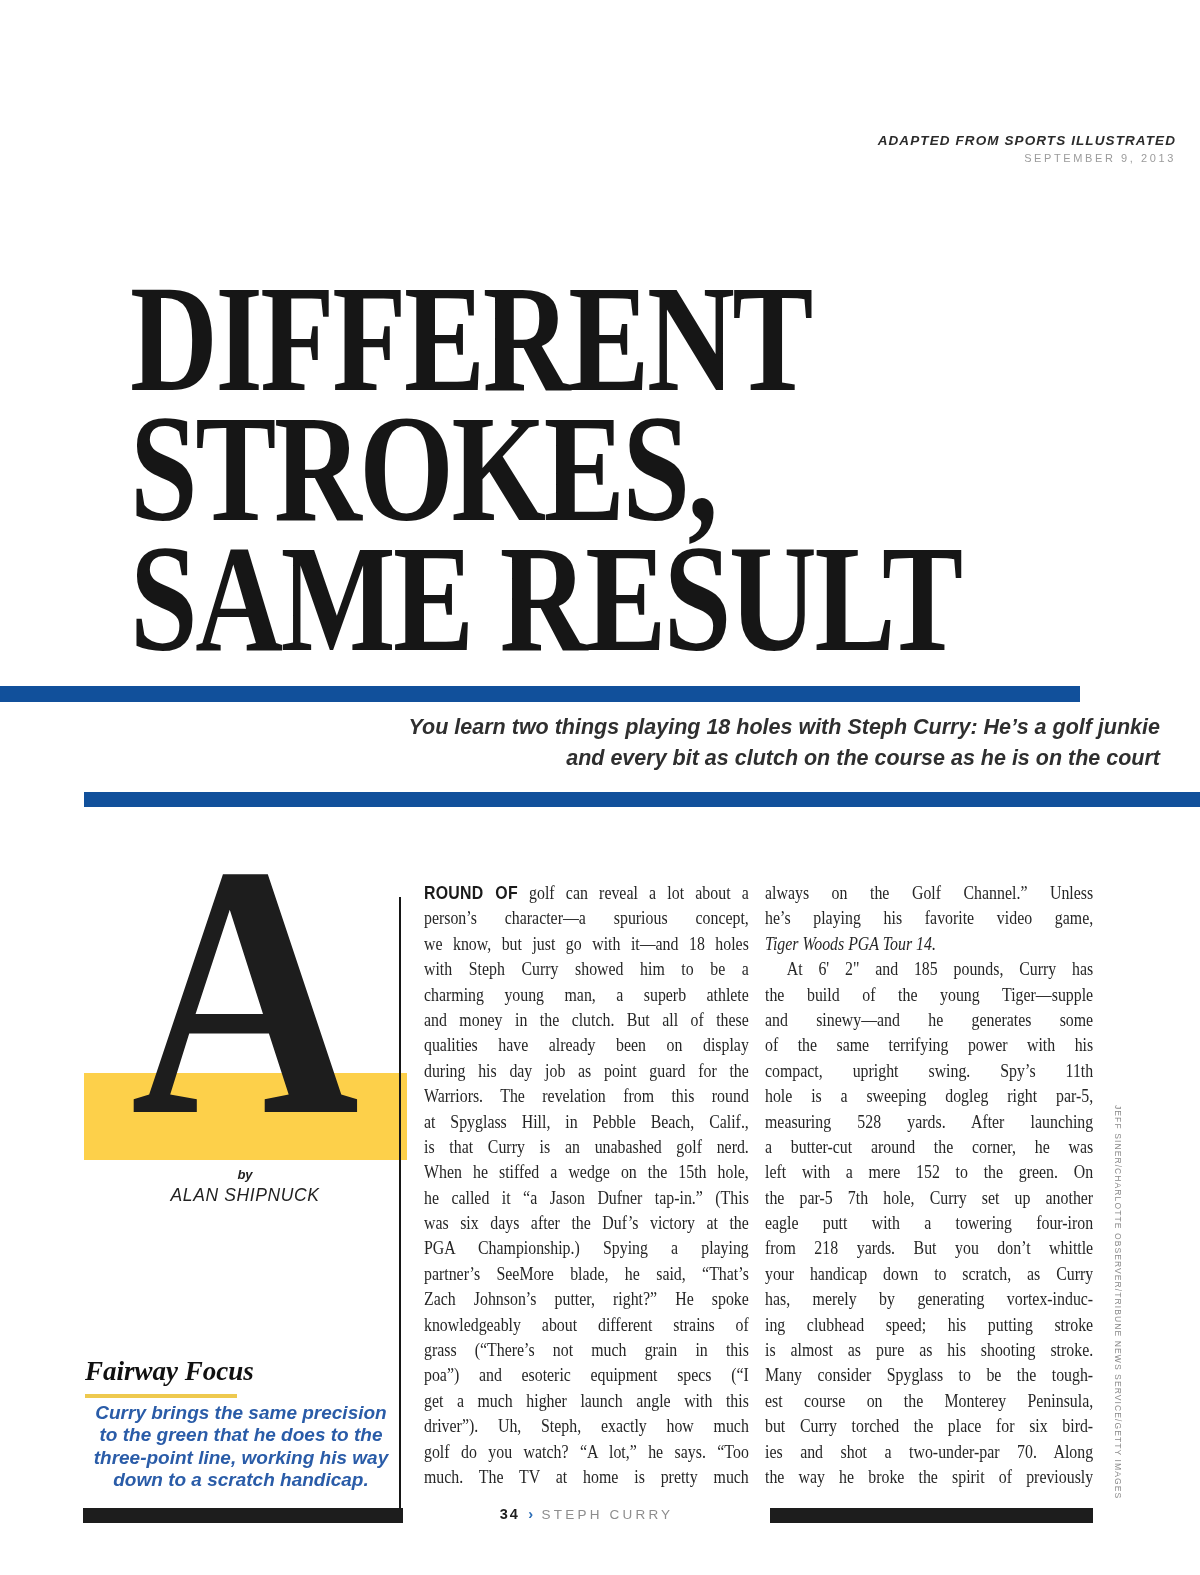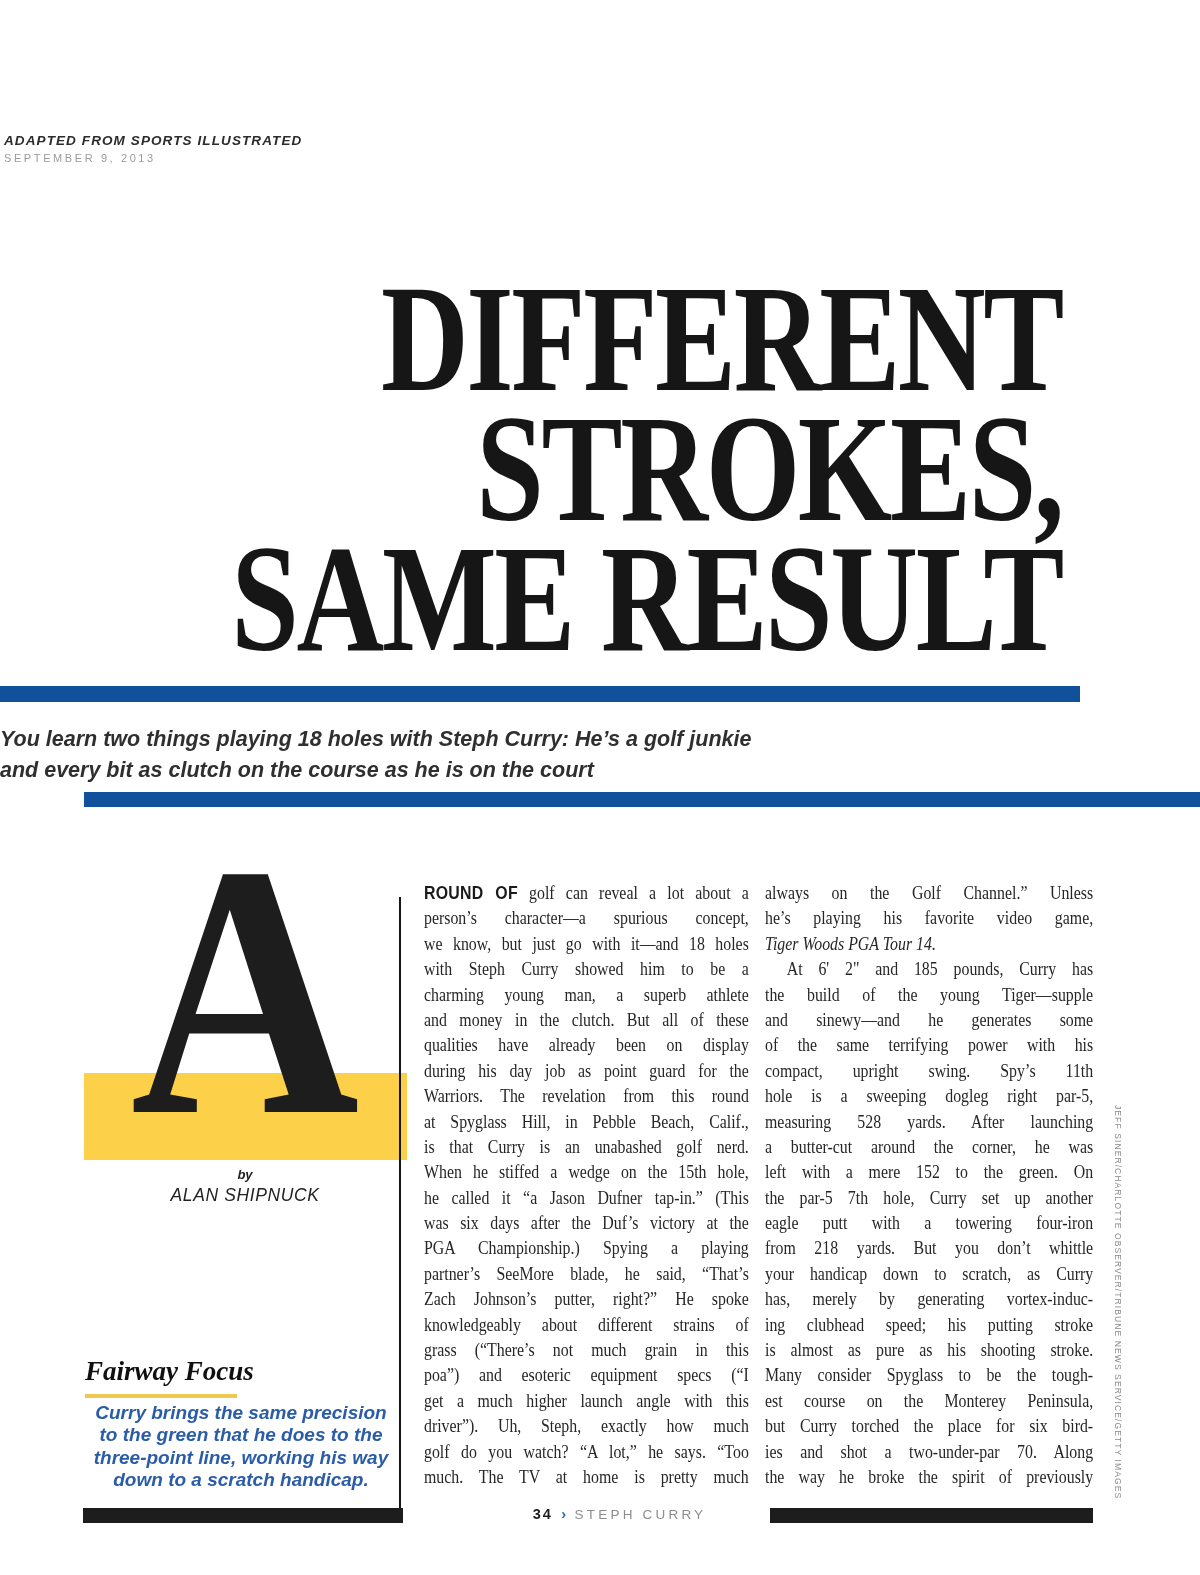--- a/index.html
+++ b/index.html
@@ -2,45 +2,45 @@
 <html><head>
 <meta charset="utf-8">
 <style>
   html,body{margin:0;padding:0;background:#ffffff;}
   #page{
     position:relative;width:1200px;height:1575px;margin:0 auto;
     background:#ffffff;overflow:hidden;
     font-family:"Liberation Sans",sans-serif;
   }
   
-  .kicker-wrap{position:absolute;left:4px;top:133px;width:1164px;text-align:left;}
+  .kicker-wrap{position:absolute;left:12px;top:133px;width:1164px;text-align:right;}
   .kicker{
     font-family:"Liberation Sans",sans-serif;font-weight:700;font-style:italic;
     font-size:13.5px;letter-spacing:1.1px;color:#2b2b2b;
   }
   .kicker-date{
     margin-top:4px;font-size:11px;letter-spacing:2.6px;color:#9b9b9b;font-weight:500;
   }
   
   .title{
-    position:absolute;left:0;top:274px;width:1180px;text-align:right;
-    font-family:"Liberation Serif","DejaVu Serif",serif;font-weight:700;color:#161616;
+    position:absolute;left:0;top:274px;width:1180px;text-align:left;
+    font-family:"Liberation Serif","DejaVu Serif",serif;font-weight:700;color:#161616;padding-left:12px;
   }
   .title-line{
     font-size:152px;line-height:130px;letter-spacing:-3px;
     transform:scaleX(0.8);transform-origin:50% 50%;white-space:nowrap;
   }
   
   .bar-blue{position:absolute;background:#11509b;}
   .bar-blue-top{left:0;top:686px;width:1080px;height:16px;}
   .bar-blue-bottom{left:84px;top:792px;width:1116px;height:15px;}
   
   .deck{
-    position:absolute;left:0;top:712px;width:1160px;text-align:left;
-    font-weight:700;font-style:italic;color:#2f2f2f;margin-top:12px;
+    position:absolute;left:0;top:712px;width:1160px;text-align:right;
+    font-weight:700;font-style:italic;color:#2f2f2f;
   }
   .deck-line{font-size:21.5px;line-height:31px;}
   
   .yellow-block{position:absolute;left:84px;top:1073px;width:323px;height:87px;background:#fdd04a;}
   .dropcap{
     position:absolute;left:75px;top:811px;width:340px;height:360px;text-align:center;
     font-family:"Liberation Serif","DejaVu Serif",serif;font-weight:700;color:#1d1d1d;
     font-size:360px;line-height:360px;transform:scaleX(0.88);transform-origin:50% 0;
   }
   .byline{position:absolute;left:85px;top:1167px;width:320px;text-align:center;color:#222;}
@@ -74,21 +74,21 @@
   .bodyline.indent{text-indent:26px;}
   .bodyline.italic{font-style:italic;}
   .leadin{
     font-family:"Liberation Sans",sans-serif;font-weight:700;
     font-size:19px;letter-spacing:0.3px;color:#1a1a1a;
   }
   
   .bar-black{position:absolute;top:1508px;height:15px;background:#1d1d1d;}
   .bar-black-left{left:83px;width:320px;}
   .bar-black-right{left:770px;width:323px;}
-  .folio{position:absolute;left:403px;top:1505px;width:367px;text-align:center;white-space:nowrap;margin-left:33px;}
+  .folio{position:absolute;left:403px;top:1505px;width:367px;text-align:center;white-space:nowrap;}
   .folio .pageno{font-size:14.5px;font-weight:700;letter-spacing:2px;color:#1d1d1d;}
   .folio .sep{font-size:14.5px;font-weight:700;color:#2a6cb6;padding:0 4px;}
   .folio .label{font-size:13.5px;font-weight:400;letter-spacing:3.2px;color:#8d8d8d;}
   
   .credit{
     position:absolute;left:1113px;top:1105px;height:395px;
     writing-mode:vertical-rl;
     font-size:8.5px;letter-spacing:1.1px;color:#8a8a8a;white-space:nowrap;
   }
 </style>

